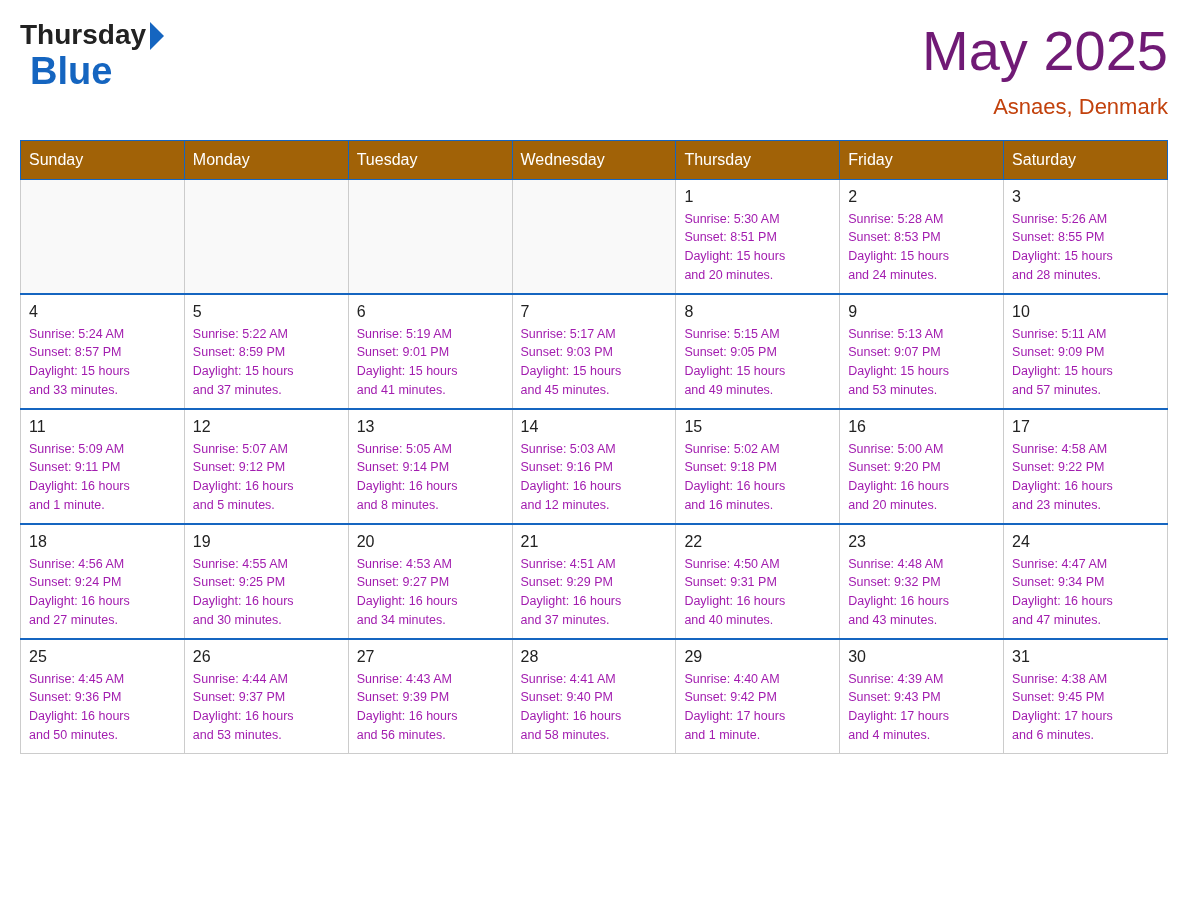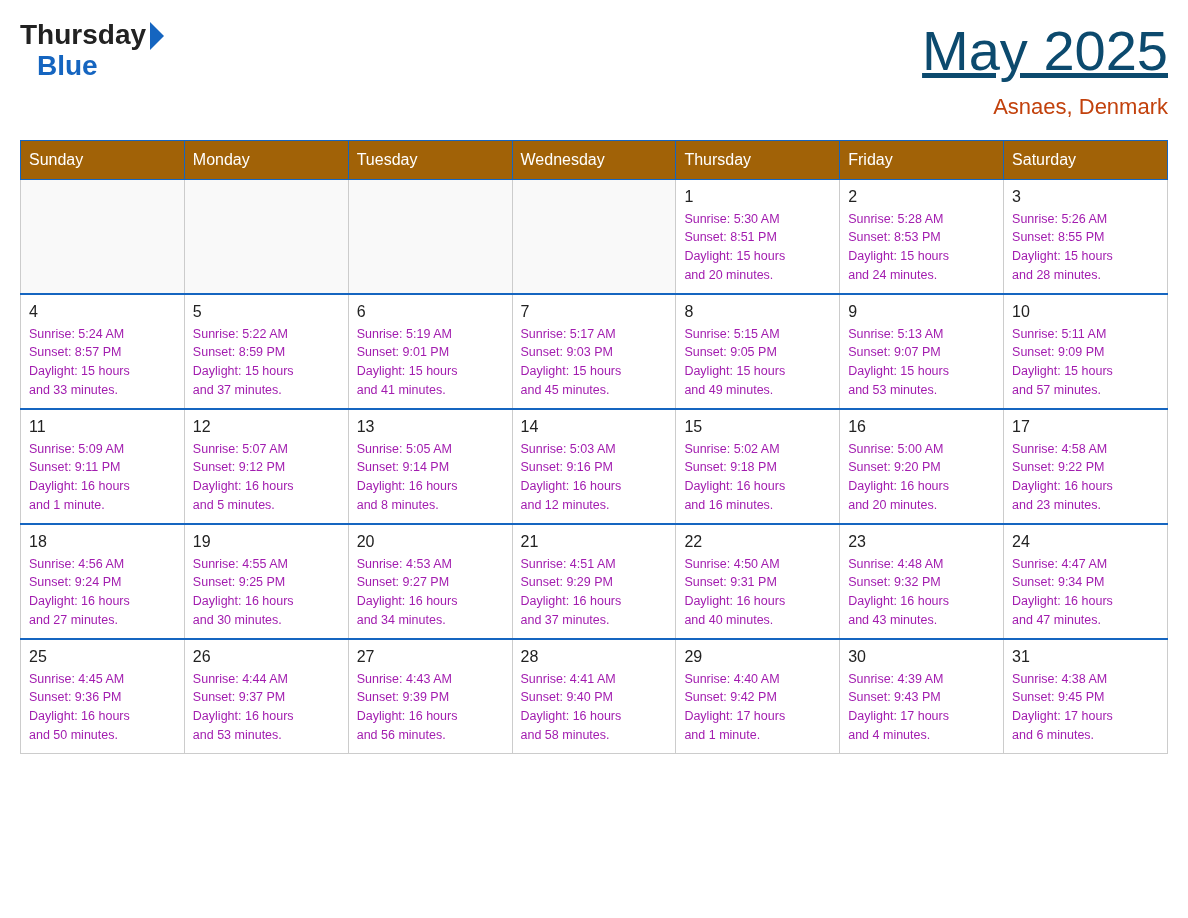--- a/index.html
+++ b/index.html
@@ -35,33 +35,32 @@
       width: 0;
       height: 0;
       border-left: 14px solid #1565c0;
       border-top: 14px solid transparent;
       border-bottom: 14px solid transparent;
       margin-left: 4px;
       margin-top: 2px;
     }
     .logo-blue {
       color: #1565c0;
-      font-size: 28px;
+      font-size: 38px;
       font-weight: bold;
-      margin-left: 15px;
+      margin-left: 8px;
     }
     .title-block {
       text-align: right;
     }
     .month-title {
       font-size: 56px;
       font-weight: normal;
-      color: #0c4a6e;
+      color: #701a75;
       line-height: 1.1;
-      text-decoration: underline;
     }
     .location {
       font-size: 22px;
       color: #c2410c;
       margin-top: 12px;
     }
     .calendar {
       width: 100%;
       border-collapse: collapse;
       table-layout: fixed;

